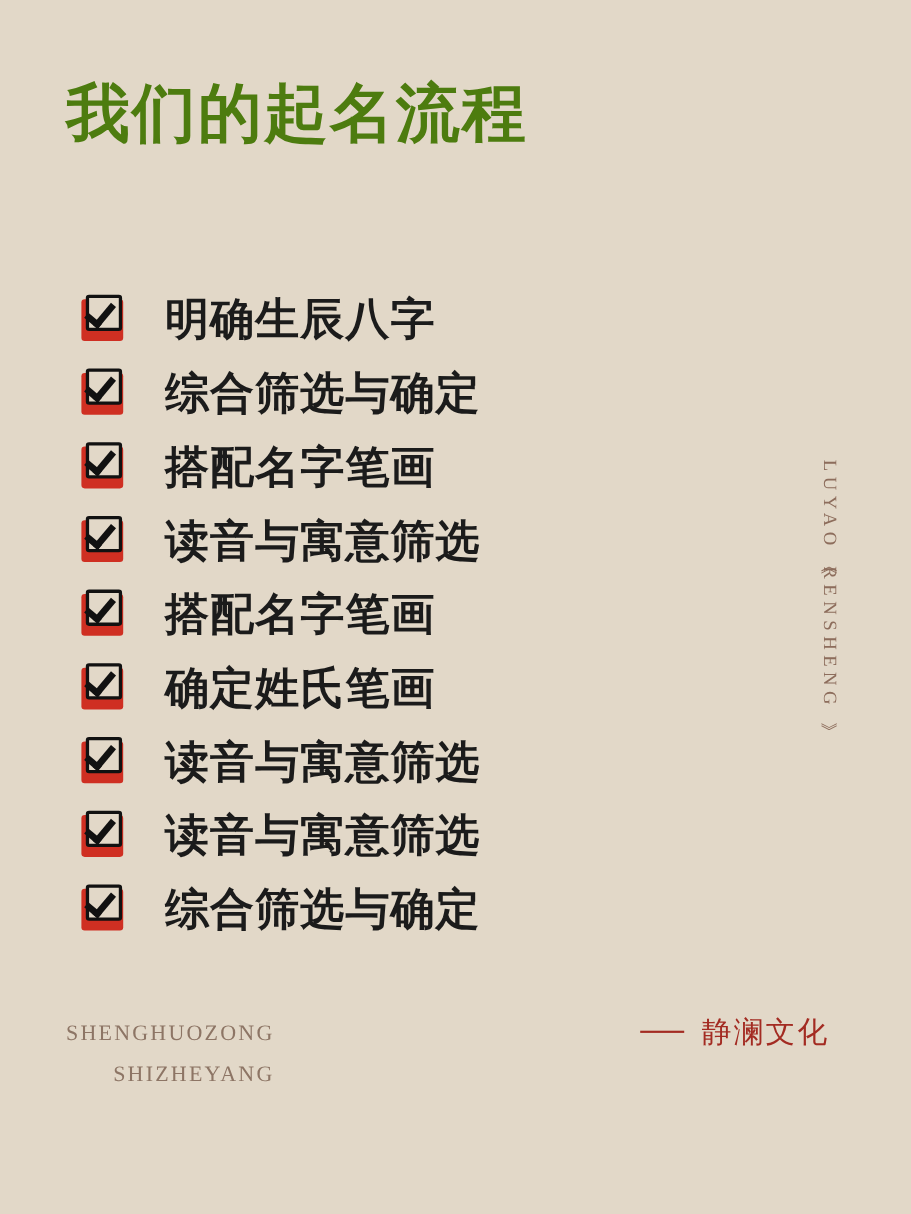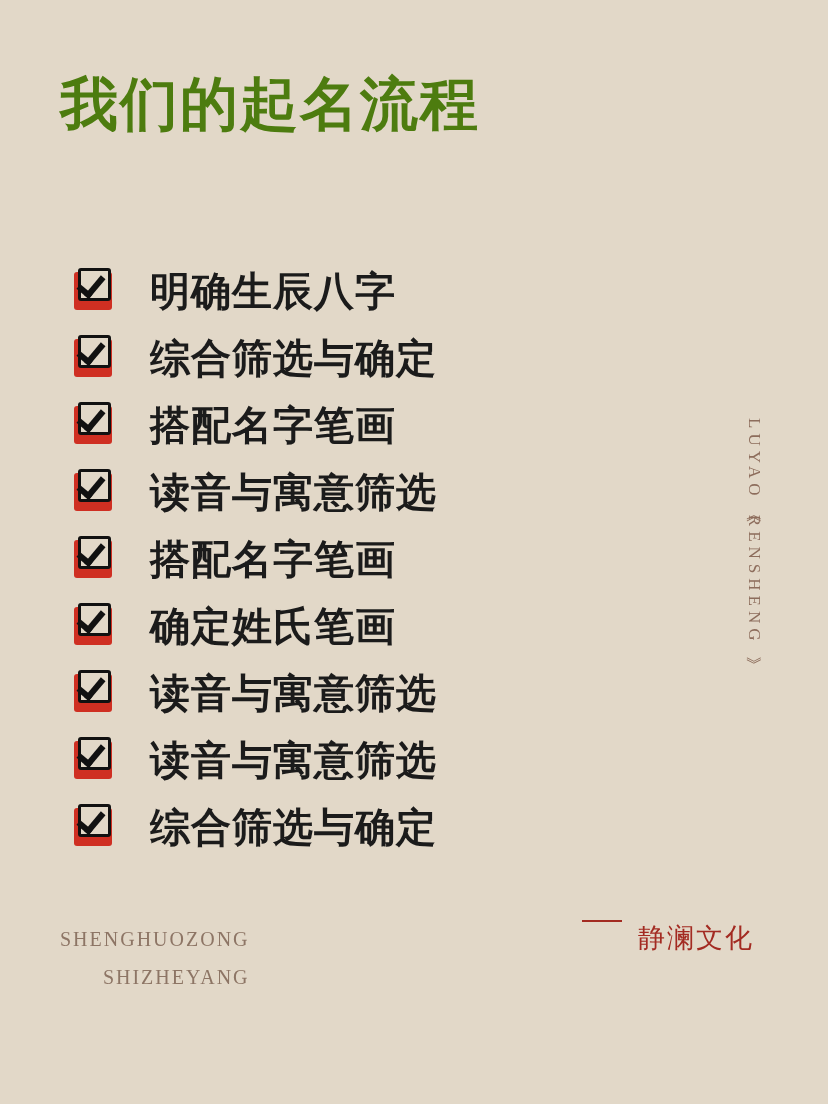--- a/index.html
+++ b/index.html
@@ -110,20 +110,21 @@
     letter-spacing: 2px;
     color: #8d7565;
     line-height: 1.9;
     text-align: right;
   }
   .footer-right {
     position: absolute;
     right: 74px;
     top: 920px;
     display: flex;
+    align-items: center;
   }
   .footer-dash {
     width: 40px;
     height: 2px;
     background: #a32b22;
     margin-right: 16px;
   }
   .footer-brand {
     font-size: 27px;
     color: #a32b22;

